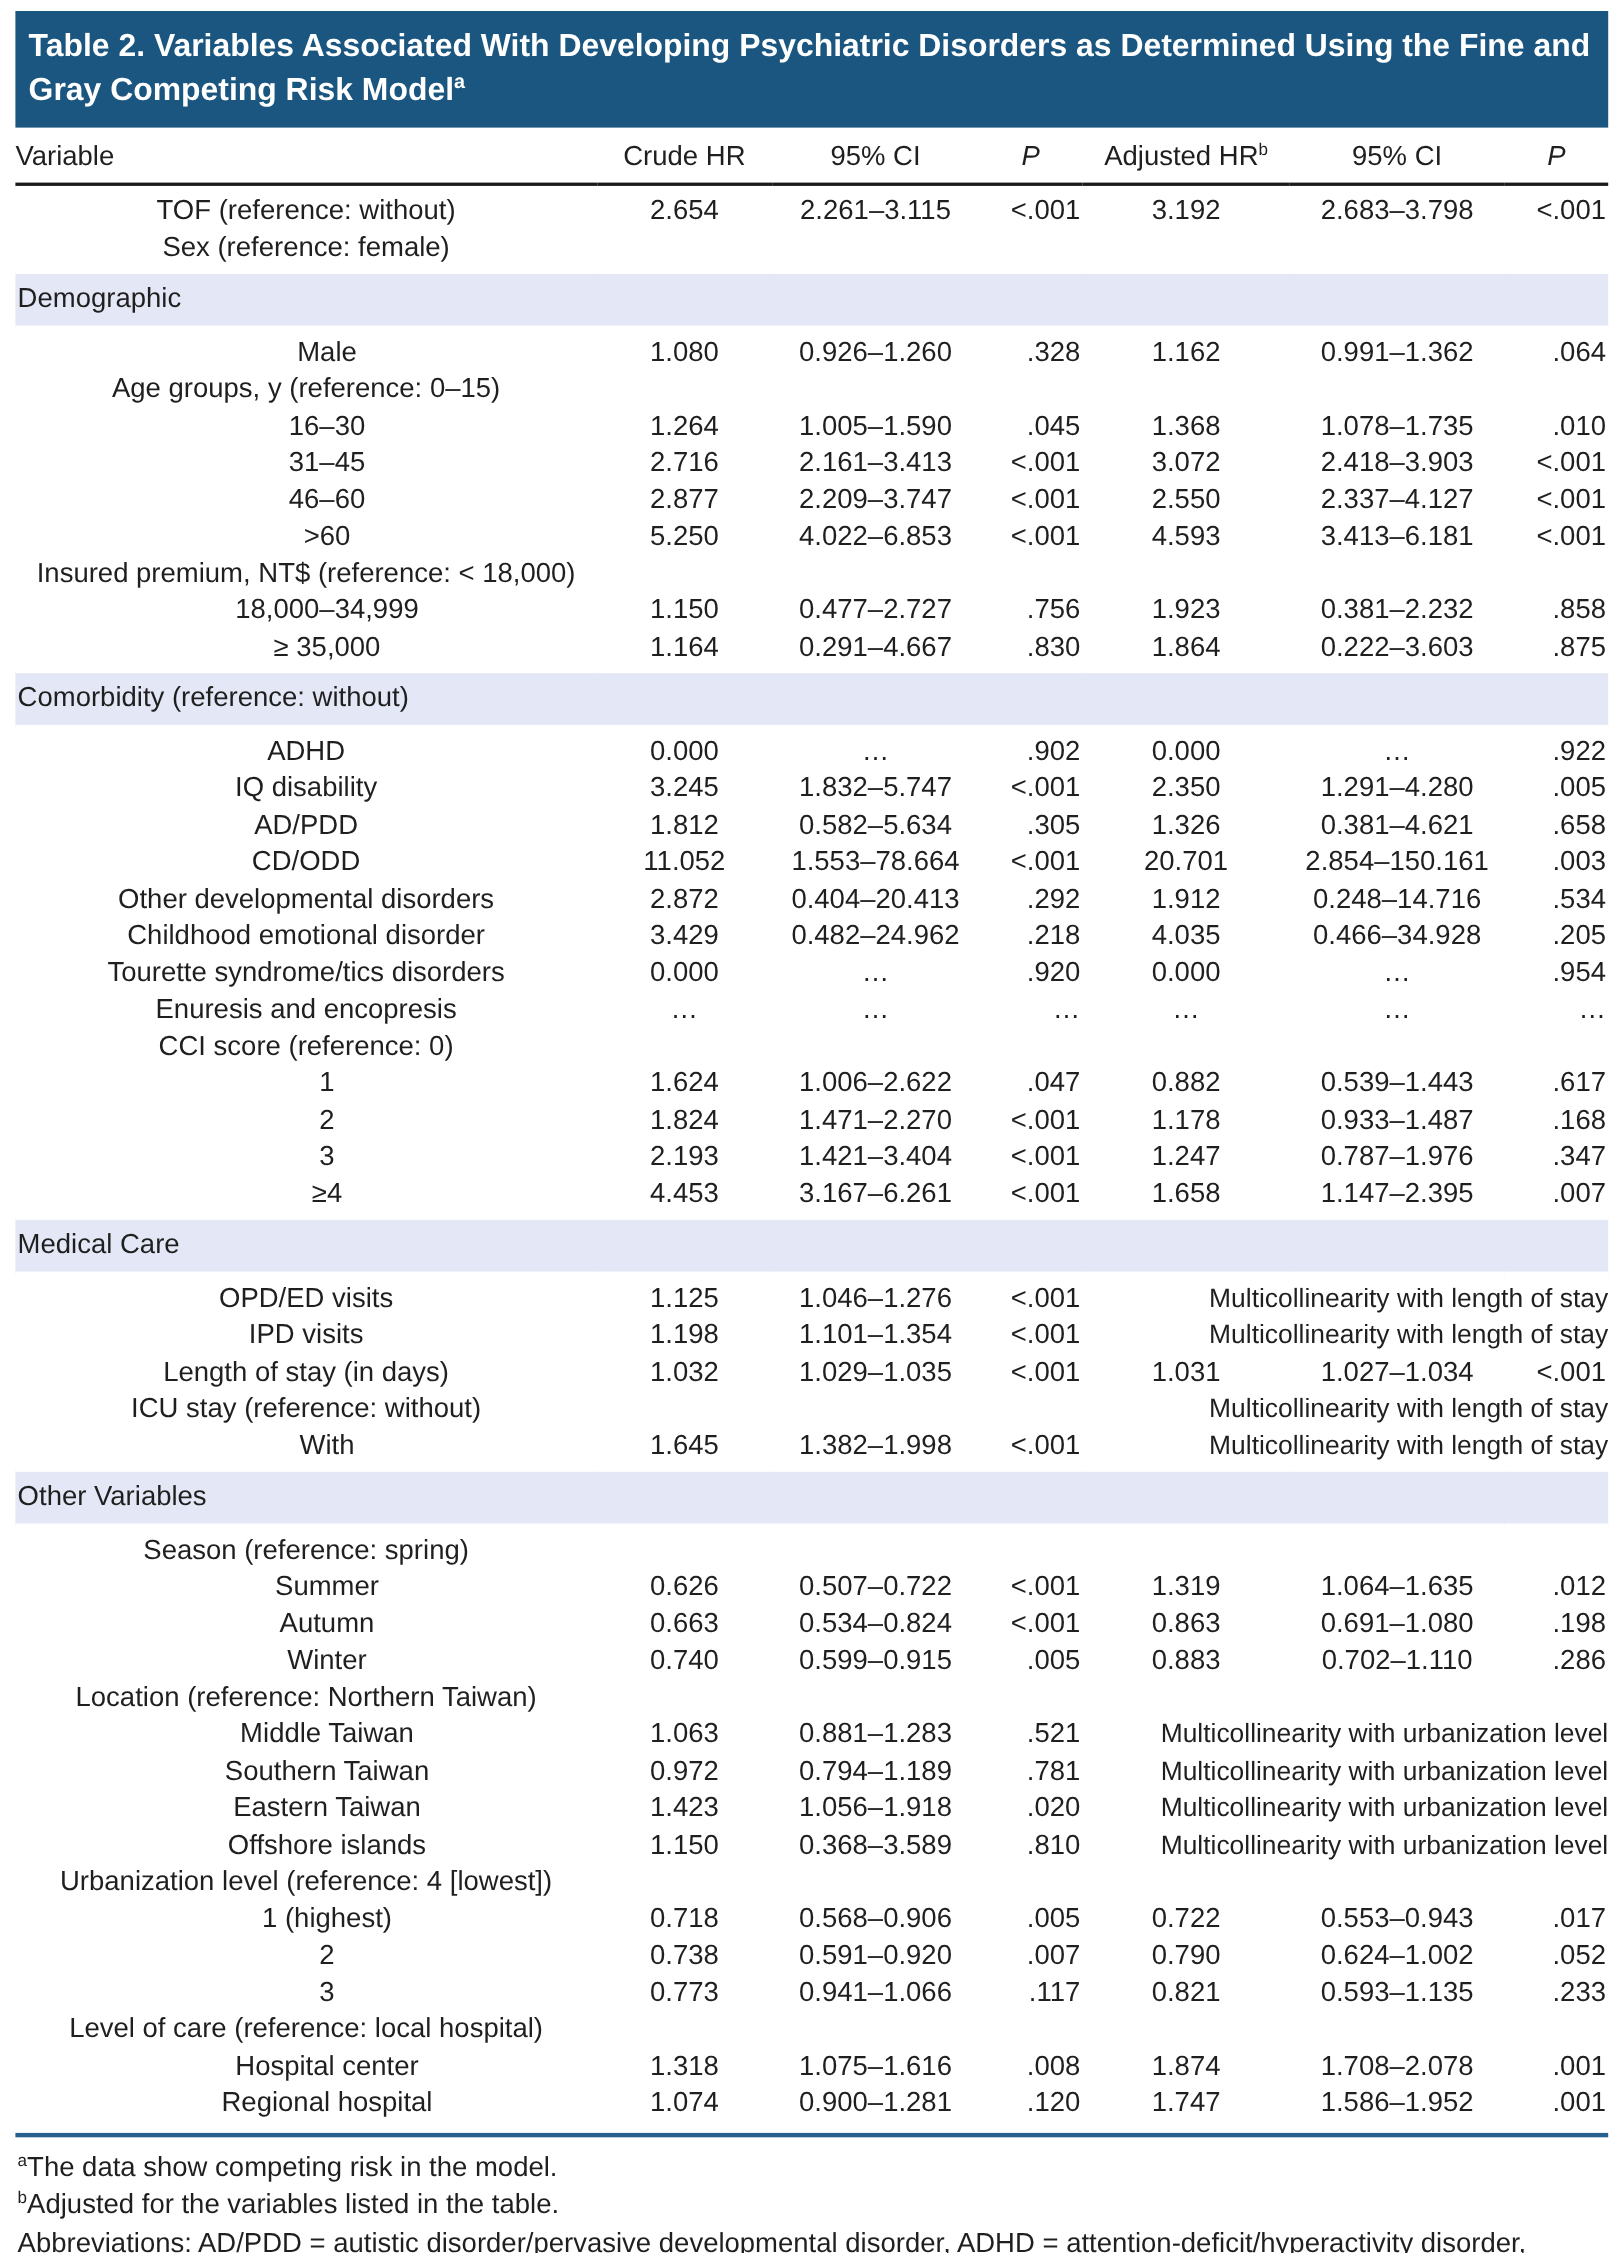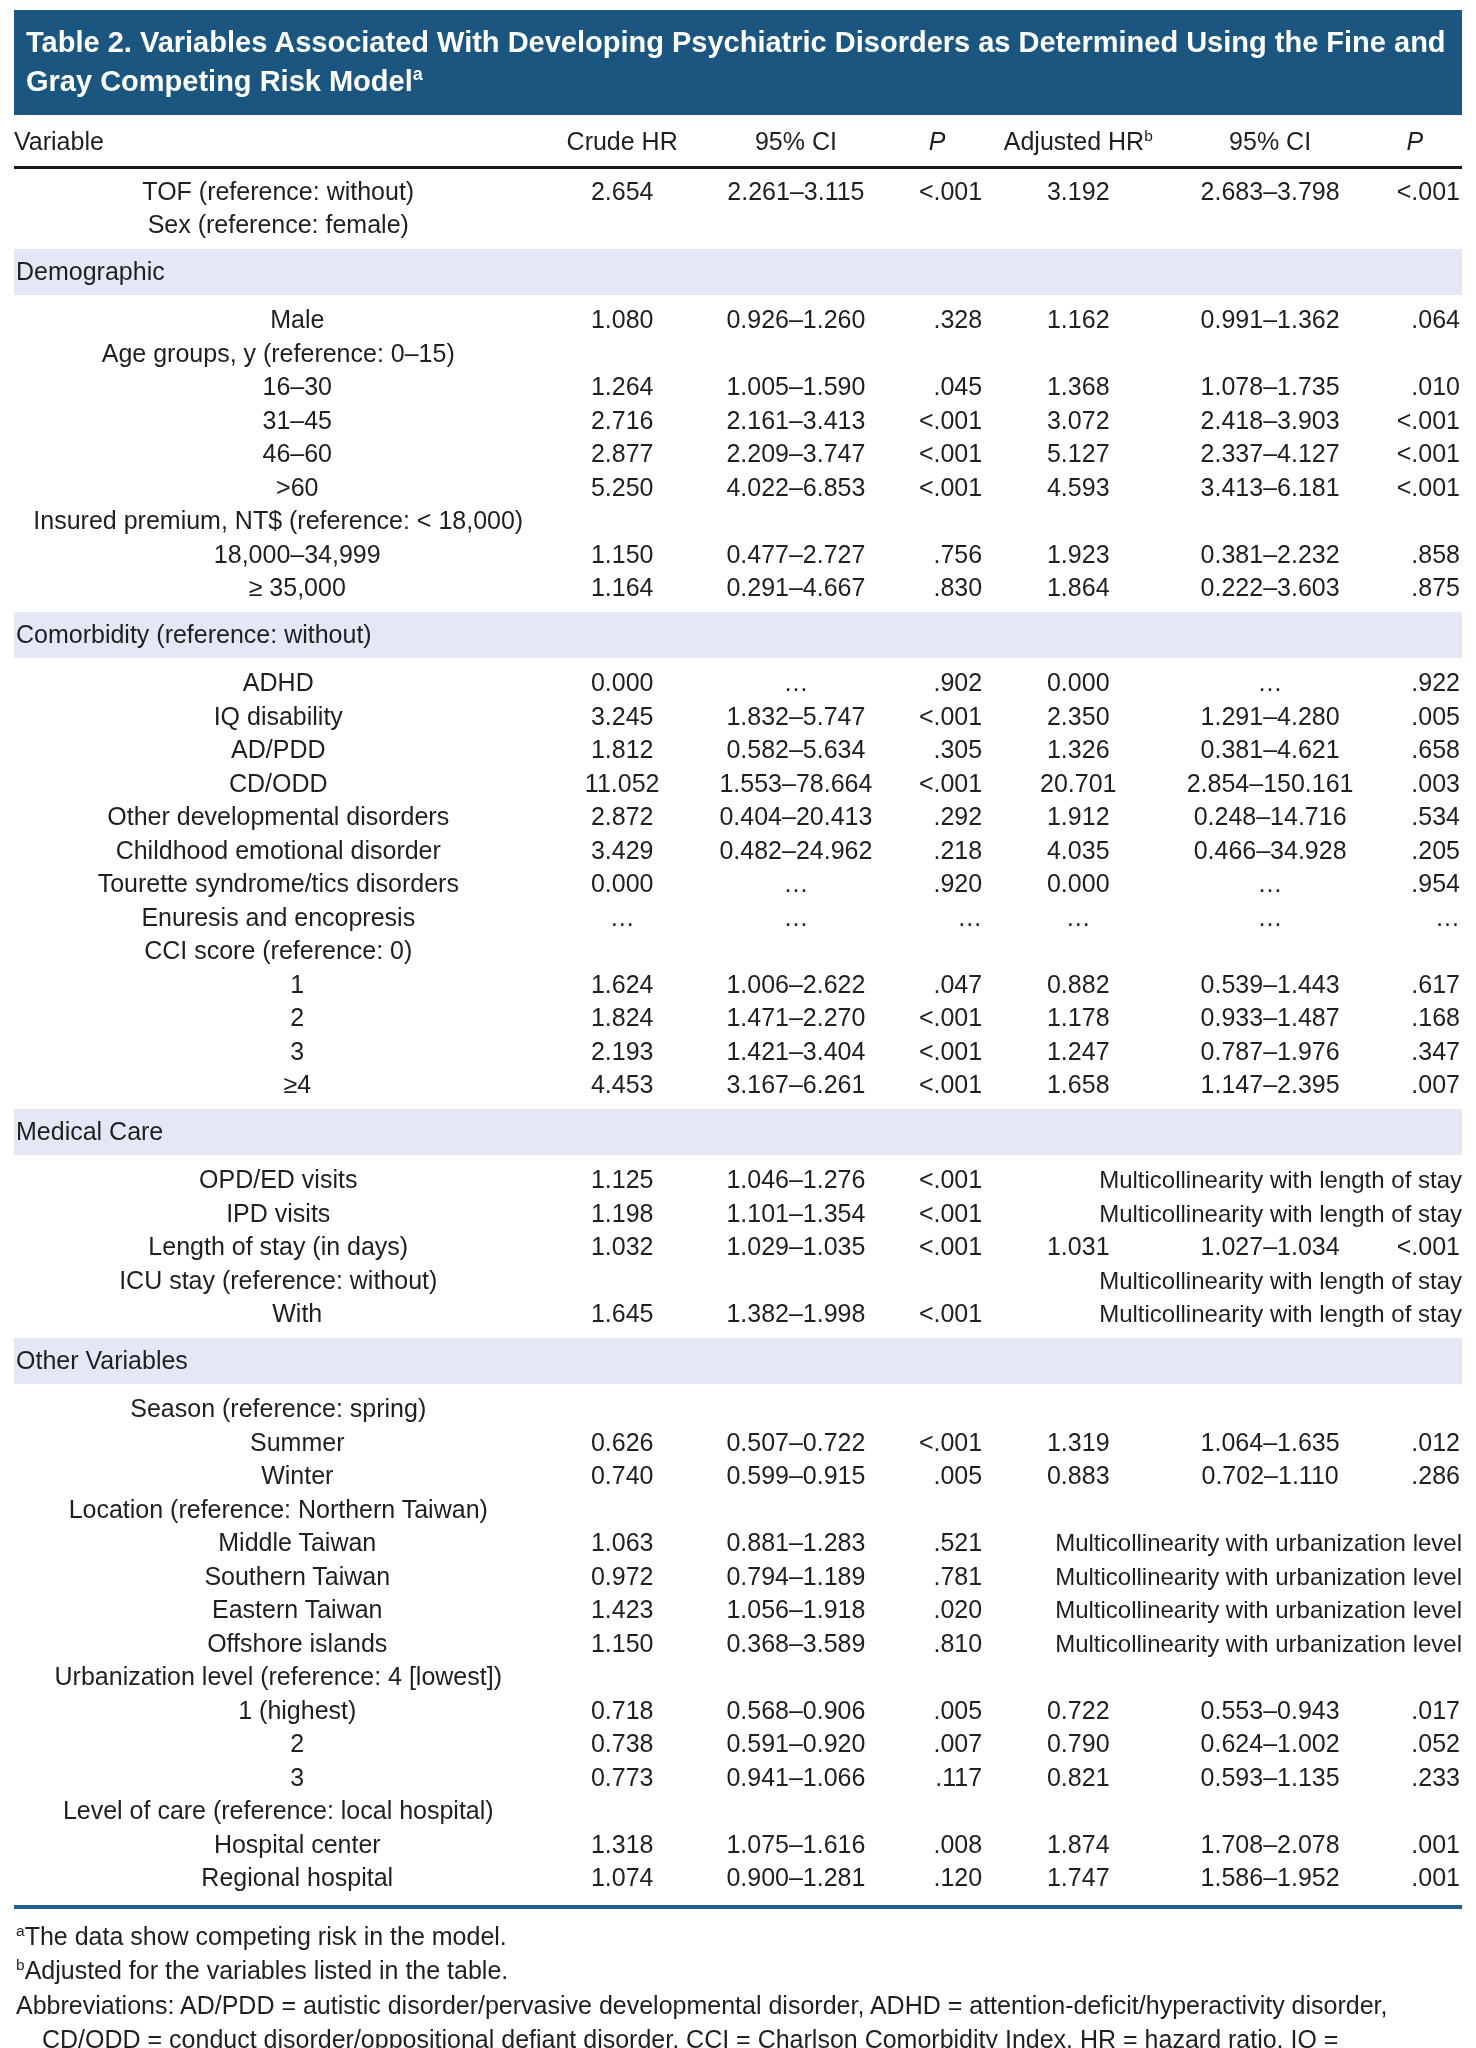--- a/index.html
+++ b/index.html
@@ -165,21 +165,21 @@
           <td class="r">&lt;.001</td>
           <td class="c">3.072</td>
           <td class="c">2.418–3.903</td>
           <td class="r">&lt;.001</td>
         </tr>
         <tr>
           <td class="lbl ind">46–60</td>
           <td class="c">2.877</td>
           <td class="c">2.209–3.747</td>
           <td class="r">&lt;.001</td>
-          <td class="c">5.127</td>
+          <td class="c">2.550</td>
           <td class="c">2.337–4.127</td>
           <td class="r">&lt;.001</td>
         </tr>
         <tr>
           <td class="lbl ind">&gt;60</td>
           <td class="c">5.250</td>
           <td class="c">4.022–6.853</td>
           <td class="r">&lt;.001</td>
           <td class="c">4.593</td>
           <td class="c">3.413–6.181</td>
@@ -372,20 +372,29 @@
         <tr>
           <td class="lbl ind">Summer</td>
           <td class="c">0.626</td>
           <td class="c">0.507–0.722</td>
           <td class="r">&lt;.001</td>
           <td class="c">1.319</td>
           <td class="c">1.064–1.635</td>
           <td class="r">.012</td>
         </tr>
         <tr>
+          <td class="lbl ind">Autumn</td>
+          <td class="c">0.663</td>
+          <td class="c">0.534–0.824</td>
+          <td class="r">&lt;.001</td>
+          <td class="c">0.863</td>
+          <td class="c">0.691–1.080</td>
+          <td class="r">.198</td>
+        </tr>
+        <tr>
           <td class="lbl ind">Winter</td>
           <td class="c">0.740</td>
           <td class="c">0.599–0.915</td>
           <td class="r">.005</td>
           <td class="c">0.883</td>
           <td class="c">0.702–1.110</td>
           <td class="r">.286</td>
         </tr>
         <tr>
           <td class="lbl">Location (reference: Northern Taiwan)</td>

